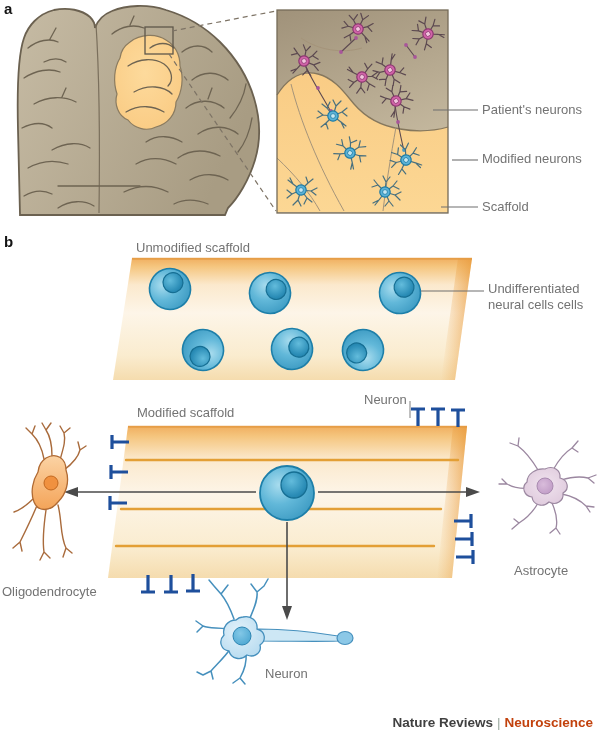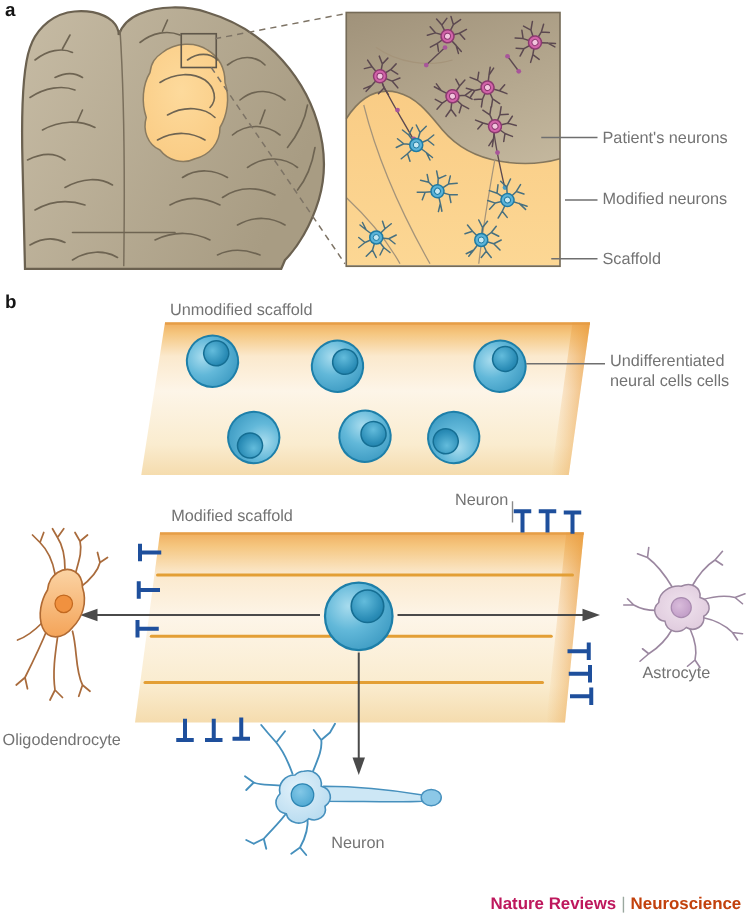--- a/index.html
+++ b/index.html
@@ -4,21 +4,21 @@
 <style>
   html,body{margin:0;padding:0;background:#fff;}
   .canvas{position:relative;width:600px;height:738px;background:#ffffff;overflow:hidden;
           font-family:"Liberation Sans",sans-serif;}
   .art{position:absolute;left:0;top:0;}
   .lbl{position:absolute;font-size:13px;color:#737373;line-height:15px;white-space:nowrap;}
   .wrap{white-space:normal;}
   .panel-letter{font-weight:bold;font-size:15px;color:#141414;}
   .right-align{text-align:right;}
   .footer{position:absolute;top:715px;right:7px;font-size:13.5px;font-weight:bold;}
-  .footer .j{color:#be185d;}
+  .footer .j{color:#404040;}
   .footer .sep{color:#9aa89f;font-weight:normal;margin:0 4px;}
   .footer .sec{color:#c2410c;}
 </style>
 </head>
 <body>
 
 <div class="canvas">
 
 <svg class="art" width="600" height="738" viewBox="0 0 600 738">
   <defs>
@@ -318,20 +318,20 @@
 <div class="lbl" style="left:482px;top:151px">Modified neurons</div>
 <div class="lbl" style="left:482px;top:199px">Scaffold</div>
 
 <div class="lbl" style="left:136px;top:240px">Unmodified scaffold</div>
 <div class="lbl wrap" style="left:488px;top:281px;width:106px;line-height:16px">Undifferentiated neural cells cells</div>
 
 <div class="lbl" style="left:137px;top:405px">Modified scaffold</div>
 <div class="lbl" style="left:364px;top:392px">Neuron</div>
 
 <div class="lbl" style="left:2px;top:584px">Oligodendrocyte</div>
-<div class="lbl" style="left:514px;top:530px">Astrocyte</div>
+<div class="lbl" style="left:514px;top:563px">Astrocyte</div>
 <div class="lbl" style="left:265px;top:666px">Neuron</div>
 
 <div class="footer">
   <span class="j">Nature Reviews</span><span class="sep">|</span><span class="sec">Neuroscience</span>
 </div>
 
 </div>
 
 </body></html>

